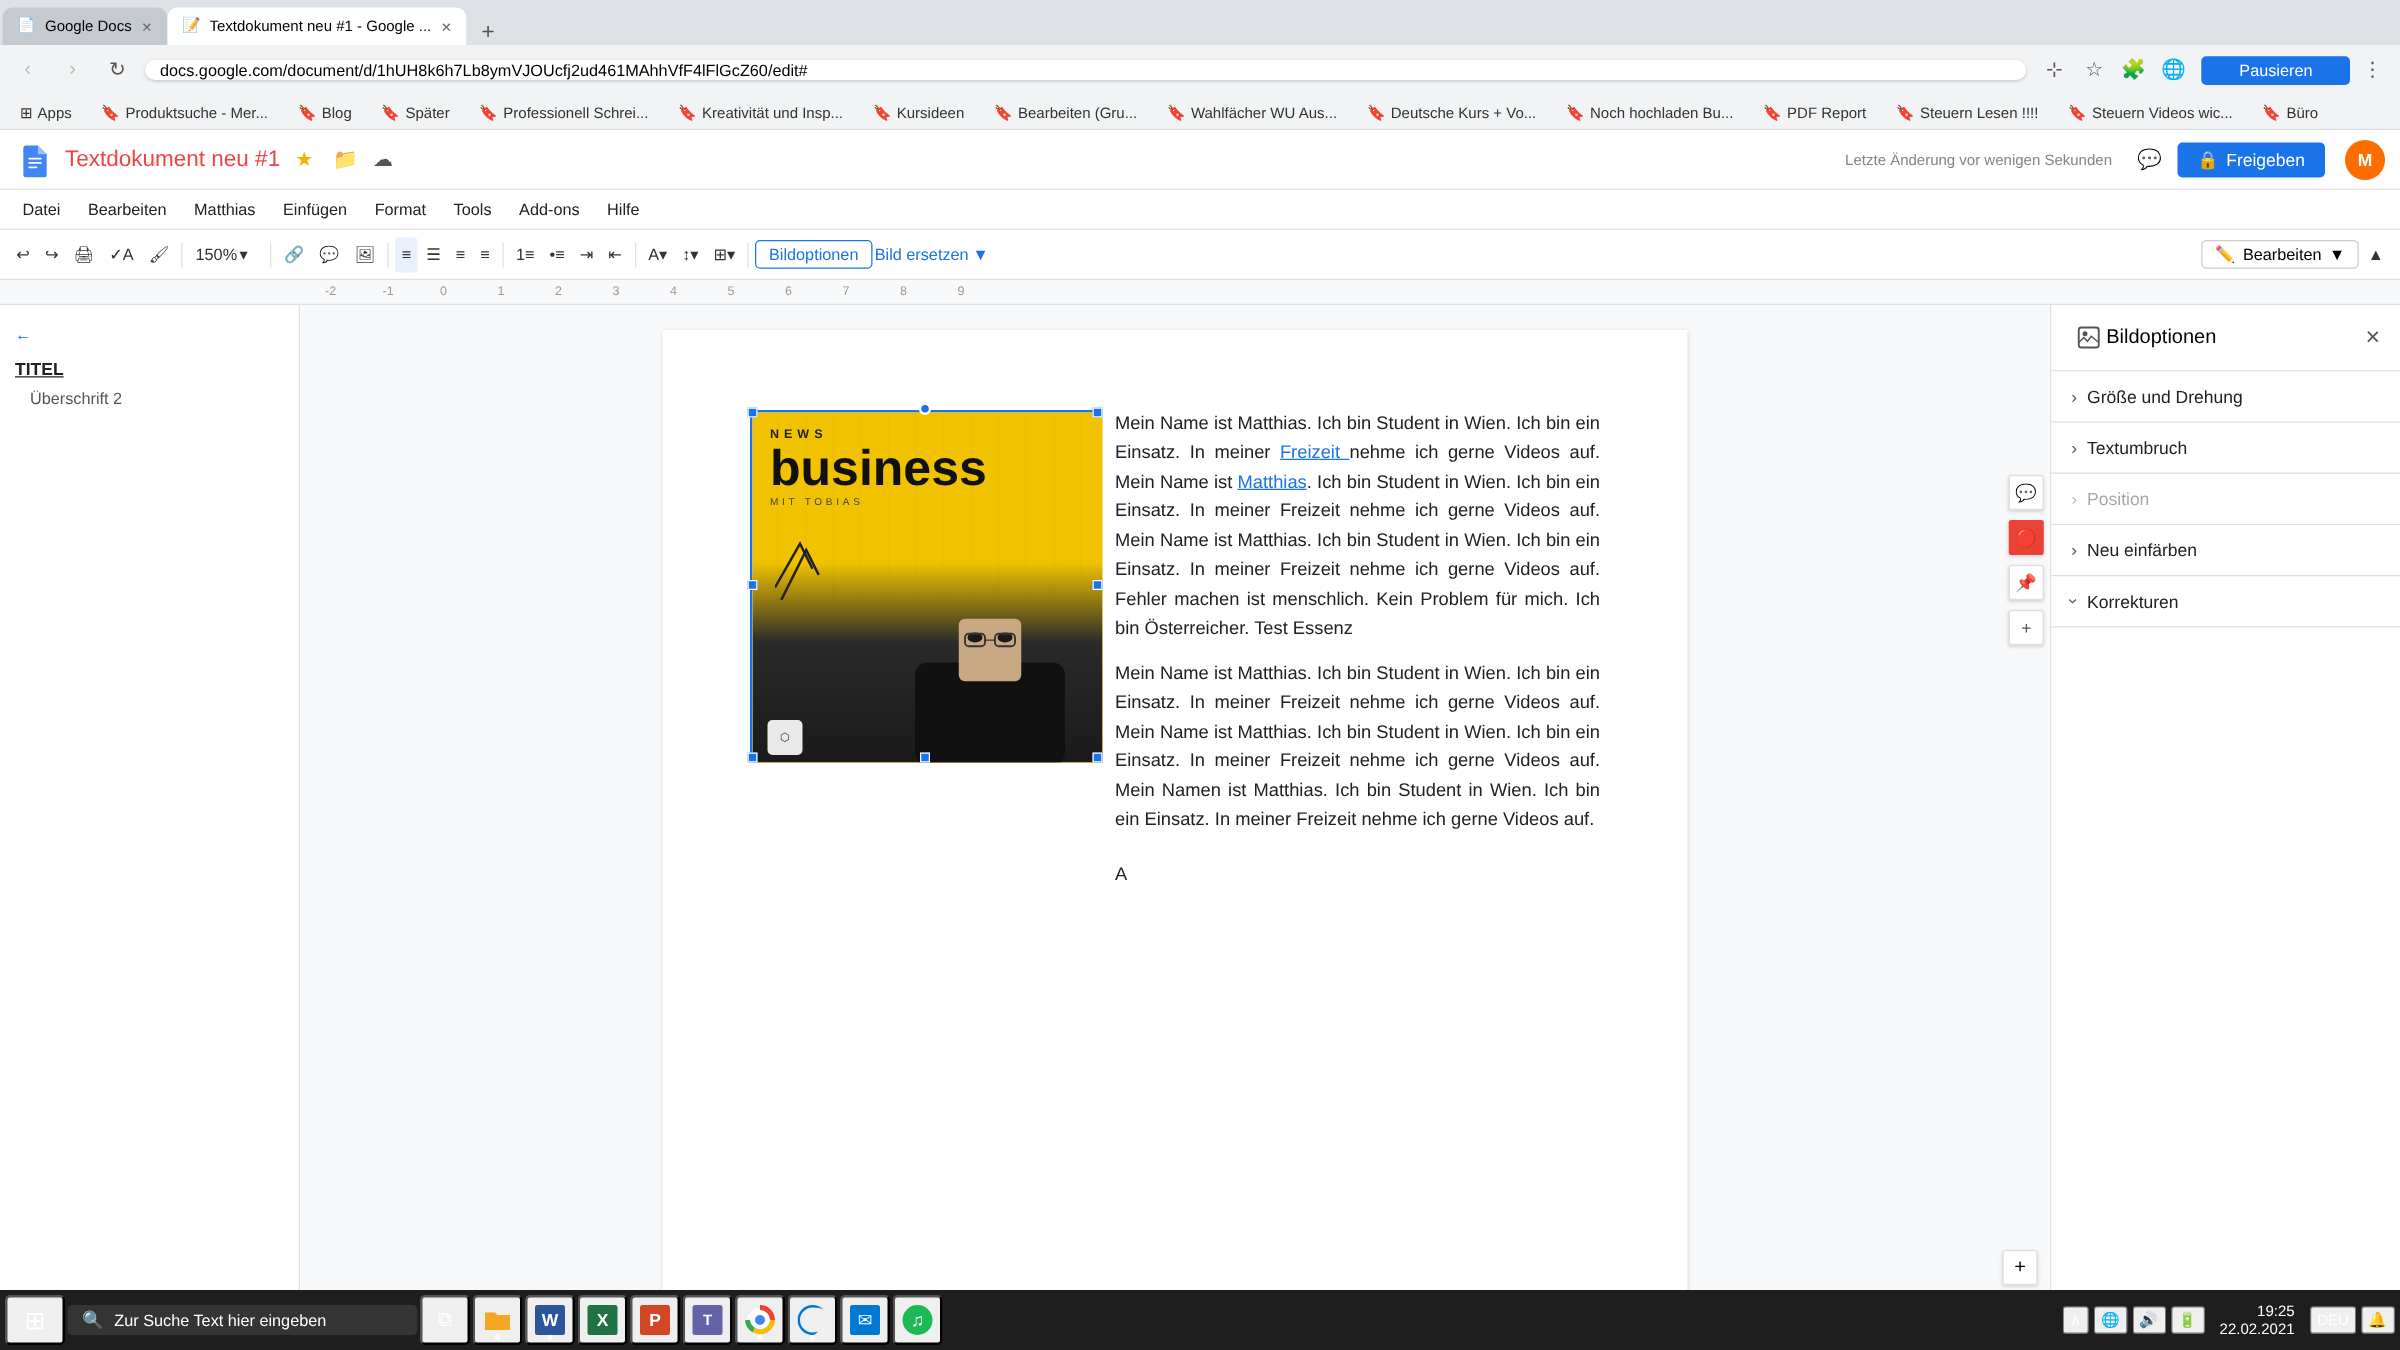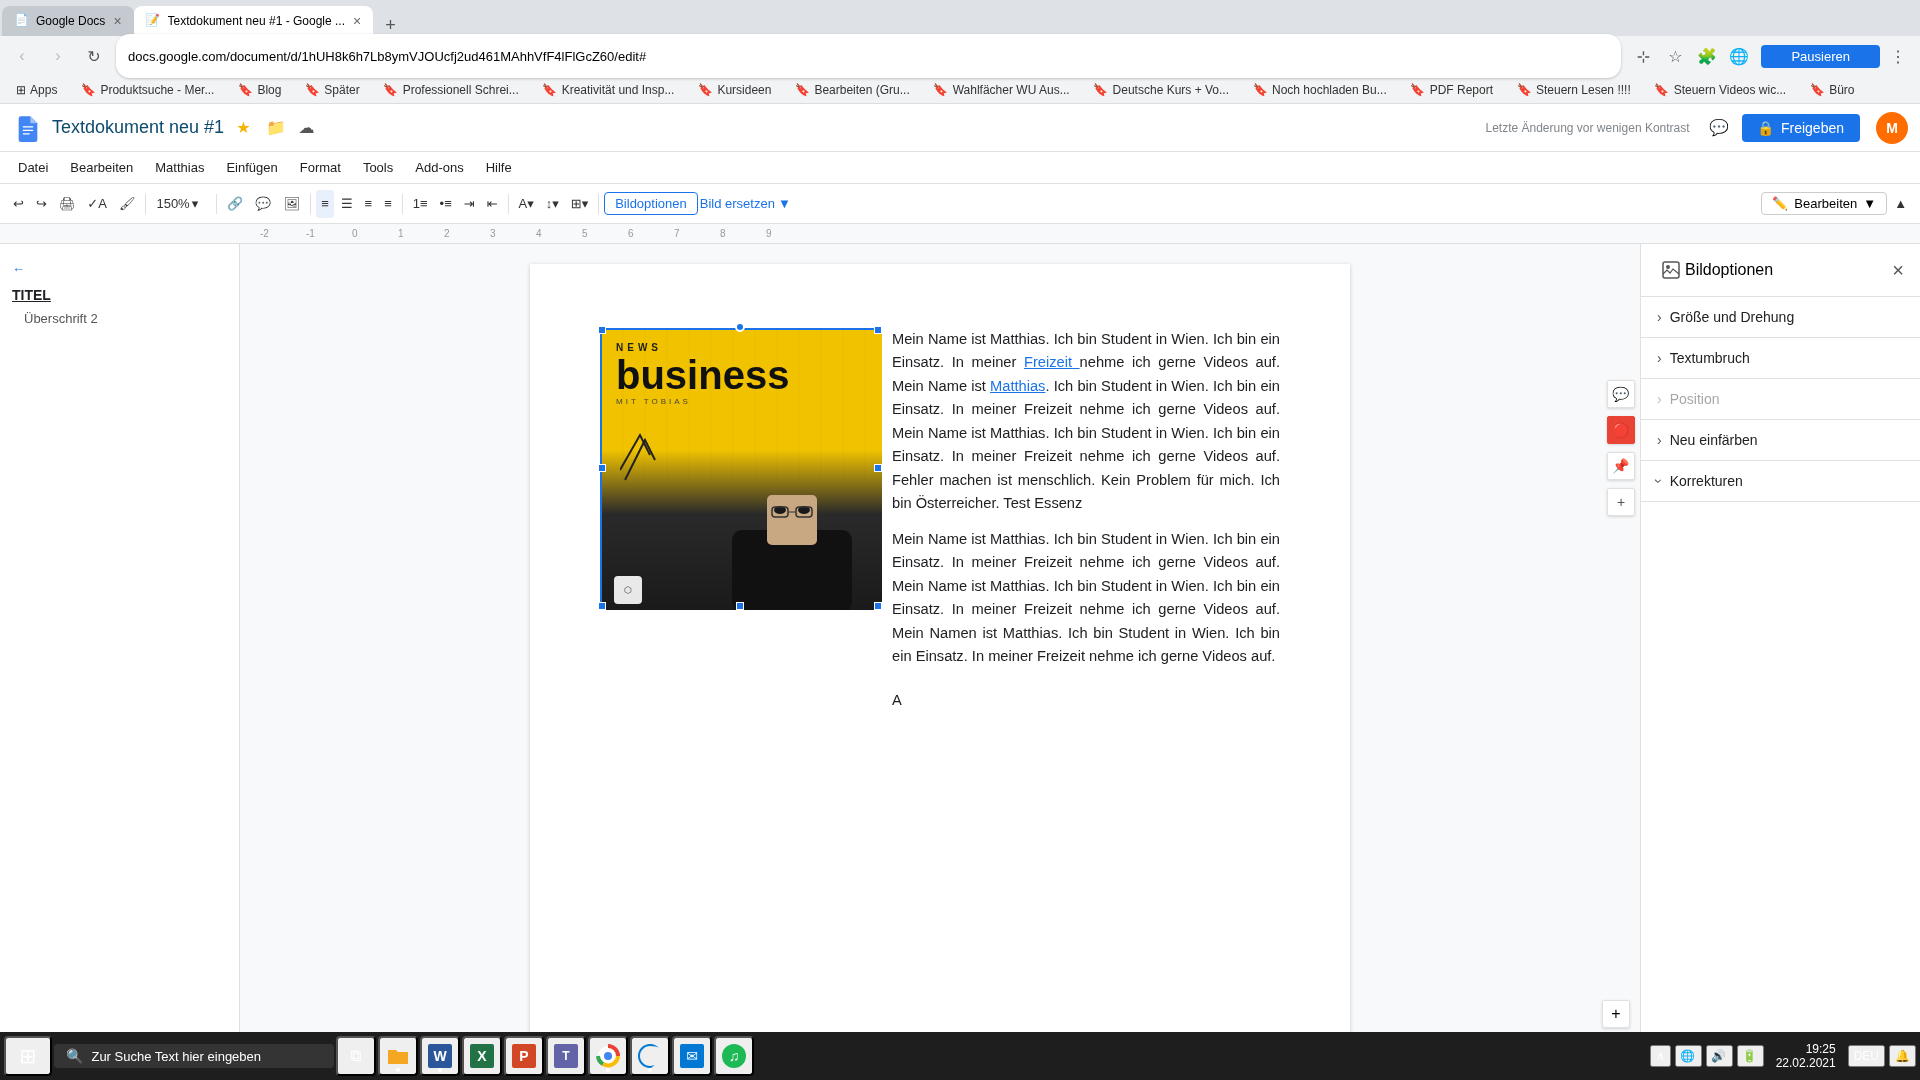--- a/index.html
+++ b/index.html
@@ -9,37 +9,37 @@
     .tab.active { background: #fff; }
     .tab.inactive { background: #c5c9d0; margin-left: 2px; }
     .tab-favicon { width: 16px; height: 16px; margin-right: 6px; }
     .tab-title { flex: 1; overflow: hidden; white-space: nowrap; text-overflow: ellipsis; font-size: 12px; }
     .tab-close { margin-left: 8px; font-size: 14px; color: #666; cursor: pointer; }
     .tab-new { background: none; border: none; font-size: 18px; color: #555; cursor: pointer; padding: 0 8px; margin-left: 4px; }
 
     .address-bar-row { display: flex; align-items: center; background: #f1f3f4; padding: 4px 8px; gap: 8px; height: 40px; }
     .nav-btn { background: none; border: none; cursor: pointer; color: #555; font-size: 16px; padding: 4px; border-radius: 50%; width: 28px; height: 28px; display: flex; align-items: center; justify-content: center; }
     .nav-btn.disabled { color: #bbb; cursor: default; }
-    .address-input { flex: 1; height: 44px; border: none; border-radius: 14px; background: #fff; padding: 0 12px; font-size: 13px; box-shadow: 0 1px 3px rgba(0,0,0,0.2); outline: none; }
+    .address-input { flex: 1; height: 16px; border: none; border-radius: 14px; background: #fff; padding: 0 12px; font-size: 13px; box-shadow: 0 1px 3px rgba(0,0,0,0.2); outline: none; }
     .toolbar-icons { display: flex; gap: 4px; align-items: center; }
     .toolbar-icon-btn { background: none; border: none; cursor: pointer; font-size: 16px; color: #555; width: 28px; height: 28px; display: flex; align-items: center; justify-content: center; border-radius: 50%; }
     .profile-btn { background: #1a73e8; color: white; border: none; border-radius: 4px; padding: 4px 30px; font-size: 13px; cursor: pointer; margin-left: 4px; }
 
     
     .bookmarks-bar { display: flex; align-items: center; padding: 2px 8px; background: #f1f3f4; border-bottom: 1px solid #ddd; height: 28px; gap: 8px; overflow: hidden; }
     .bookmark-item { display: flex; align-items: center; gap: 4px; padding: 2px 8px; border-radius: 4px; cursor: pointer; font-size: 12px; color: #333; white-space: nowrap; }
 
     
     .app-container { display: flex; flex-direction: column; height: calc(1080px - 104px); background: #fff; }
 
     
     .doc-header { display: flex; align-items: center; padding: 4px 12px; border-bottom: 1px solid #e0e0e0; background: #fff; gap: 8px; height: 48px; }
     .doc-icon { width: 32px; height: 32px; display: flex; align-items: center; justify-content: center; }
     .doc-icon svg { width: 28px; height: 28px; }
-    .doc-title { font-size: 18px; color: #0c4a6e; font-weight: normal; }
+    .doc-title { font-size: 18px; color: #ef4444; font-weight: normal; }
     .doc-title-star { font-size: 16px; color: #f4b400; margin-left: 4px; cursor: pointer; }
     .doc-header-icons { display: flex; gap: 4px; margin-left: 4px; }
     .doc-header-icon { font-size: 16px; color: #555; cursor: pointer; padding: 4px; }
     .doc-header-spacer { flex: 1; }
     .last-saved { font-size: 12px; color: #80868b; margin-right: 8px; }
     .comments-btn { background: none; border: none; cursor: pointer; font-size: 16px; color: #555; padding: 4px; }
     .share-btn { background: #1a73e8; color: #fff; border: none; border-radius: 4px; padding: 6px 16px; font-size: 14px; cursor: pointer; display: flex; align-items: center; gap: 6px; }
     .user-avatar { width: 32px; height: 32px; border-radius: 50%; background: #ff6d00; display: flex; align-items: center; justify-content: center; color: white; font-size: 14px; font-weight: bold; margin-left: 8px; }
 
     
@@ -231,21 +231,21 @@
         <path d="M8 11h8M8 14h8M8 17h5" stroke="#fff" stroke-width="1.2" stroke-linecap="round"></path>
       </svg>
     </div>
     <span class="doc-title">Textdokument neu #1</span>
     <span class="doc-title-star">★</span>
     <div class="doc-header-icons">
       <span class="doc-header-icon">📁</span>
       <span class="doc-header-icon">☁</span>
     </div>
     <div class="doc-header-spacer"></div>
-    <span class="last-saved">Letzte Änderung vor wenigen Kontrast</span>
+    <span class="last-saved">Letzte Änderung vor wenigen Sekunden</span>
     <button class="comments-btn">💬</button>
     <button class="share-btn">
       <span>🔒</span>
       <span>Freigeben</span>
     </button>
     <div class="user-avatar">M</div>
   </div>
 
   <div class="menu-bar">
     <span class="menu-item">Datei</span>

